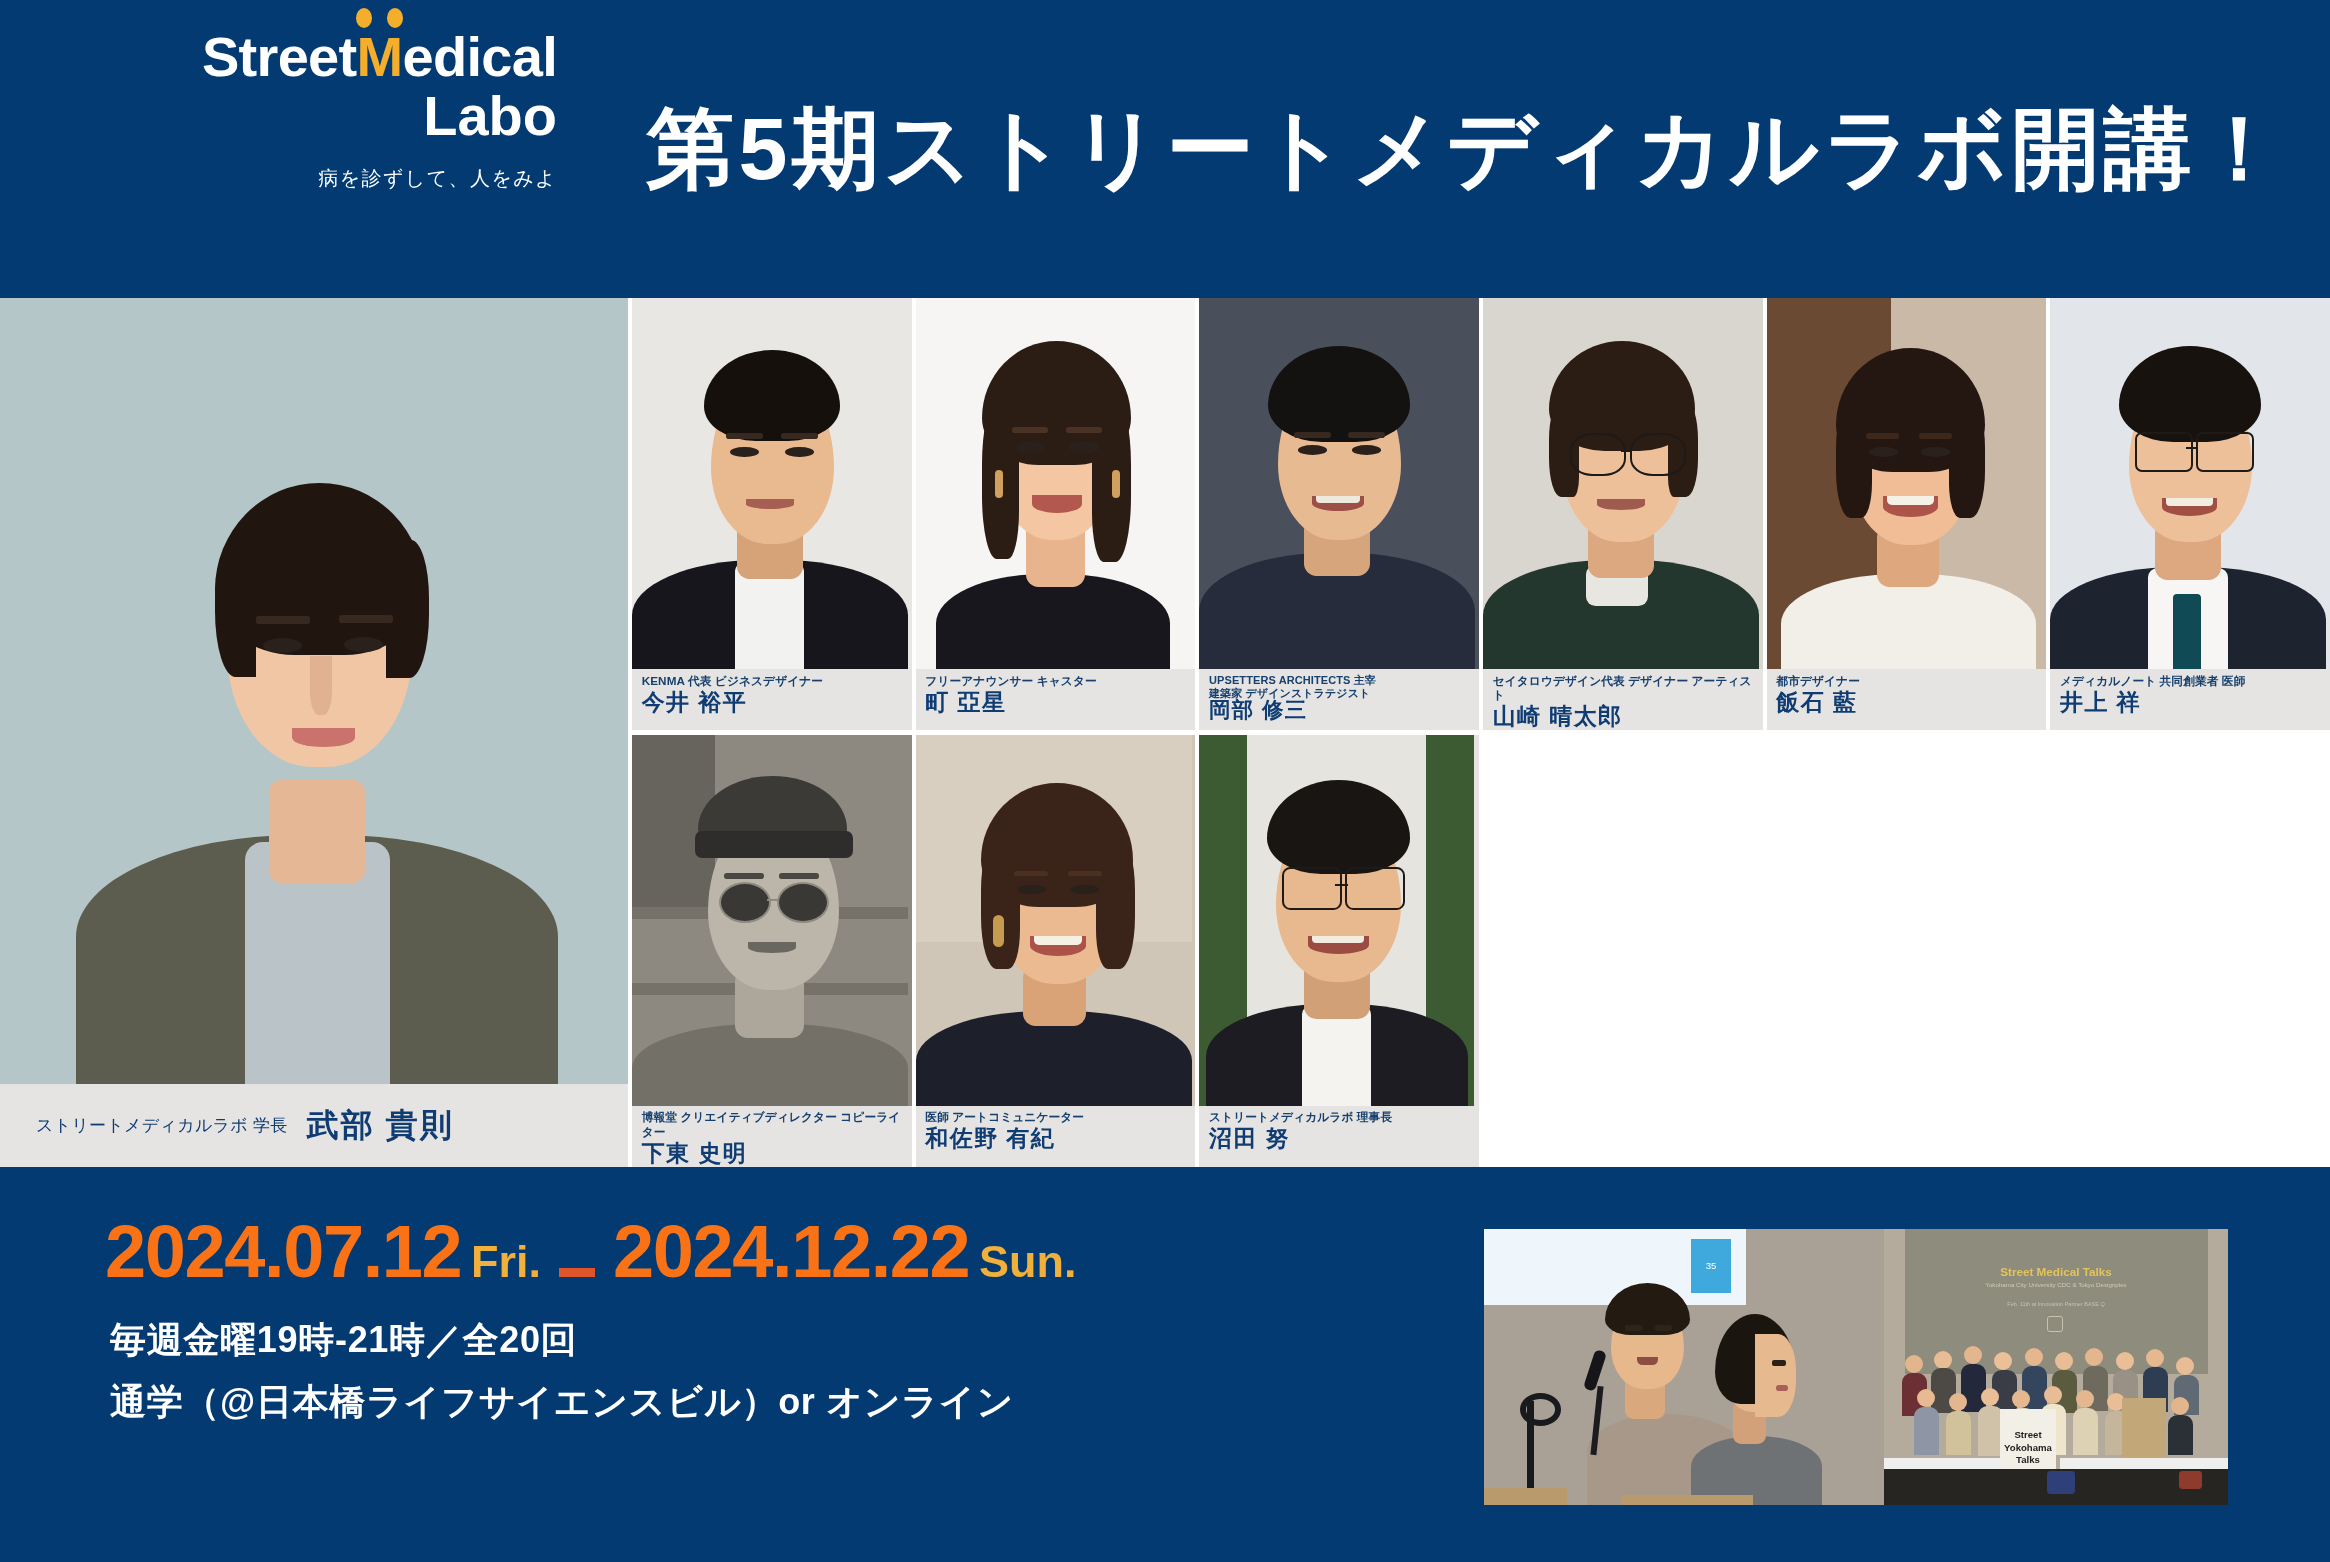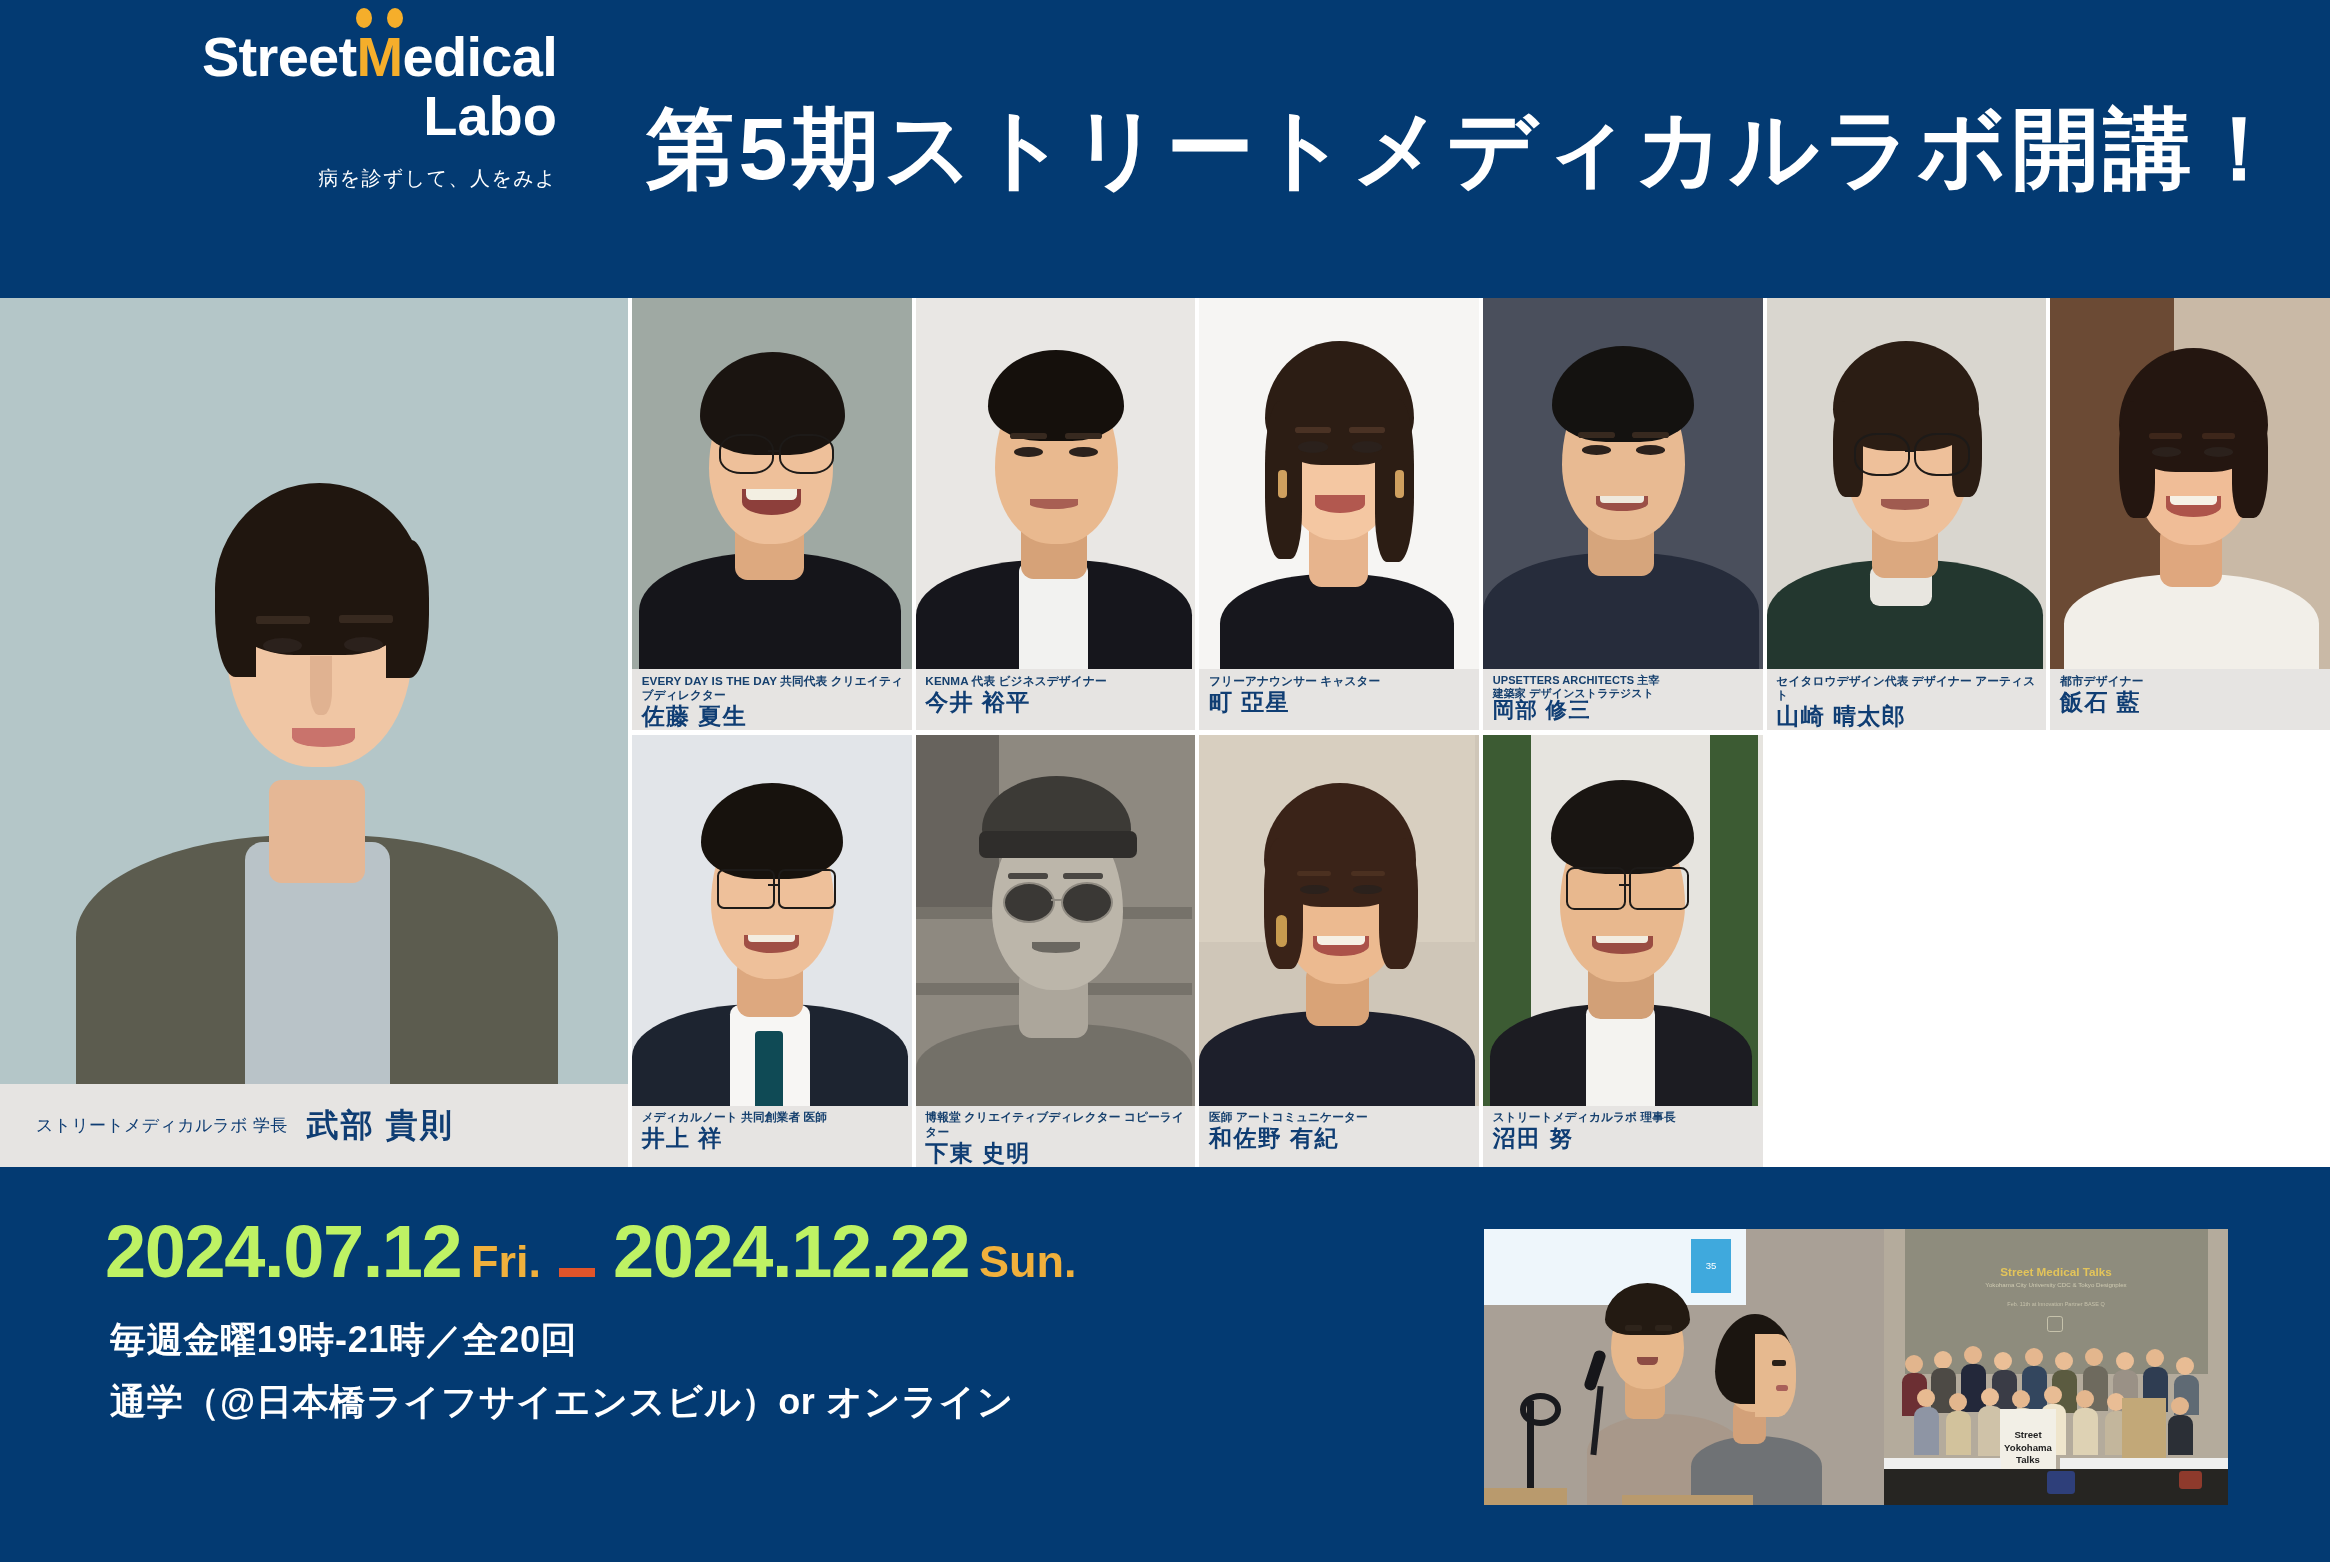--- a/index.html
+++ b/index.html
@@ -88,21 +88,21 @@
   .card .name{font-size:23px;color:#0F3D73;font-weight:700;letter-spacing:1.4px;line-height:1.1;margin-top:1.4px;}
   .card .cap.tight .name{margin-top:0;font-size:21.4px;}
 
   
   .footer{
     position:absolute;left:0;top:1168px;width:2330px;height:395px;background:#033A72;
   }
   .dates{
     position:absolute;left:105px;top:47px;display:flex;align-items:baseline;white-space:nowrap;
   }
-  .d-num{font-size:74px;font-weight:700;color:#bef264;letter-spacing:-1.4px;line-height:1;}
+  .d-num{font-size:74px;font-weight:700;color:#f97316;letter-spacing:-1.4px;line-height:1;}
   .d-day{font-size:45px;font-weight:700;color:#F0B03C;margin-left:9.6px;line-height:1;}
   .d-dash{
     display:inline-block;width:36px;height:9px;background:#E0542A;margin:0 18px 12.4px 18px;
   }
   .info{position:absolute;left:110px;top:154px;}
   .info-line{
     color:#ffffff;font-size:36px;font-weight:700;letter-spacing:0.7px;line-height:1.0;
     margin-bottom:26px;white-space:nowrap;
   }
 
@@ -170,38 +170,20 @@
         <div class="mouth" style="left:292px;top:430px;width:63px;height:19px;background:#c9736c;"></div>
       </div>
       <div class="caption">
         <span class="role">ストリートメディカルラボ 学長</span>
         <span class="name">武部 貴則</span>
       </div>
     </div>
 
     <div class="speakers">
 
-      <div class="card">
-        <div class="photo">
-          <div class="pbg" style="background:#9fa9a3"></div>
-          <div class="body" style="left:6.9px;top:255px;width:262px;height:145px;background:#15151a;"></div>
-          <div class="neck" style="left:103px;top:220px;width:69px;height:62px;background:#dda97f;"></div>
-          <div class="face" style="left:77px;top:74px;width:124px;height:172px;background:#eec09a;"></div>
-          <div class="hair" style="left:68px;top:54px;width:145px;height:103px;background:#1a1410;"></div>
-          <div class="glasses" style="left:87px;top:136px;width:51px;height:36px;"></div>
-          <div class="glasses" style="left:147px;top:136px;width:51px;height:36px;"></div>
-          <div class="glasses-bar" style="left:136px;top:152px;width:12.4px;"></div>
-          <div class="mouth" style="left:110px;top:191px;width:59px;height:26px;background:#8d3f3b;"></div>
-          <div style="position:absolute;left:114px;top:191px;width:51px;height:11px;background:#f3efe2;border-radius:0 0 5.5px 5.5px;"></div>
-        </div>
-        <div class="cap">
-          <div class="role">EVERY DAY IS THE DAY 共同代表 クリエイティブディレクター</div>
-          <div class="name">佐藤 夏生</div>
-        </div>
-      </div>
 
       <div class="card">
         <div class="photo">
           <div class="pbg" style="background:#e9e7e4"></div>
           <div class="body" style="left:0px;top:262px;width:276px;height:138px;background:#16161c;"></div>
           <div style="position:absolute;left:103px;top:263px;width:69px;height:138px;background:#f2f2f0;border-radius:11px 11px 0 0;"></div>
           <div class="neck" style="left:105px;top:219px;width:66px;height:62px;background:#d6a278;"></div>
           <div class="face" style="left:79px;top:72px;width:123px;height:174px;background:#e9b98f;"></div>
           <div class="hair" style="left:72px;top:52px;width:136px;height:91px;background:#15100c;"></div>
           <div class="brow" style="left:94px;top:135px;width:37px;height:6.2px;"></div>

